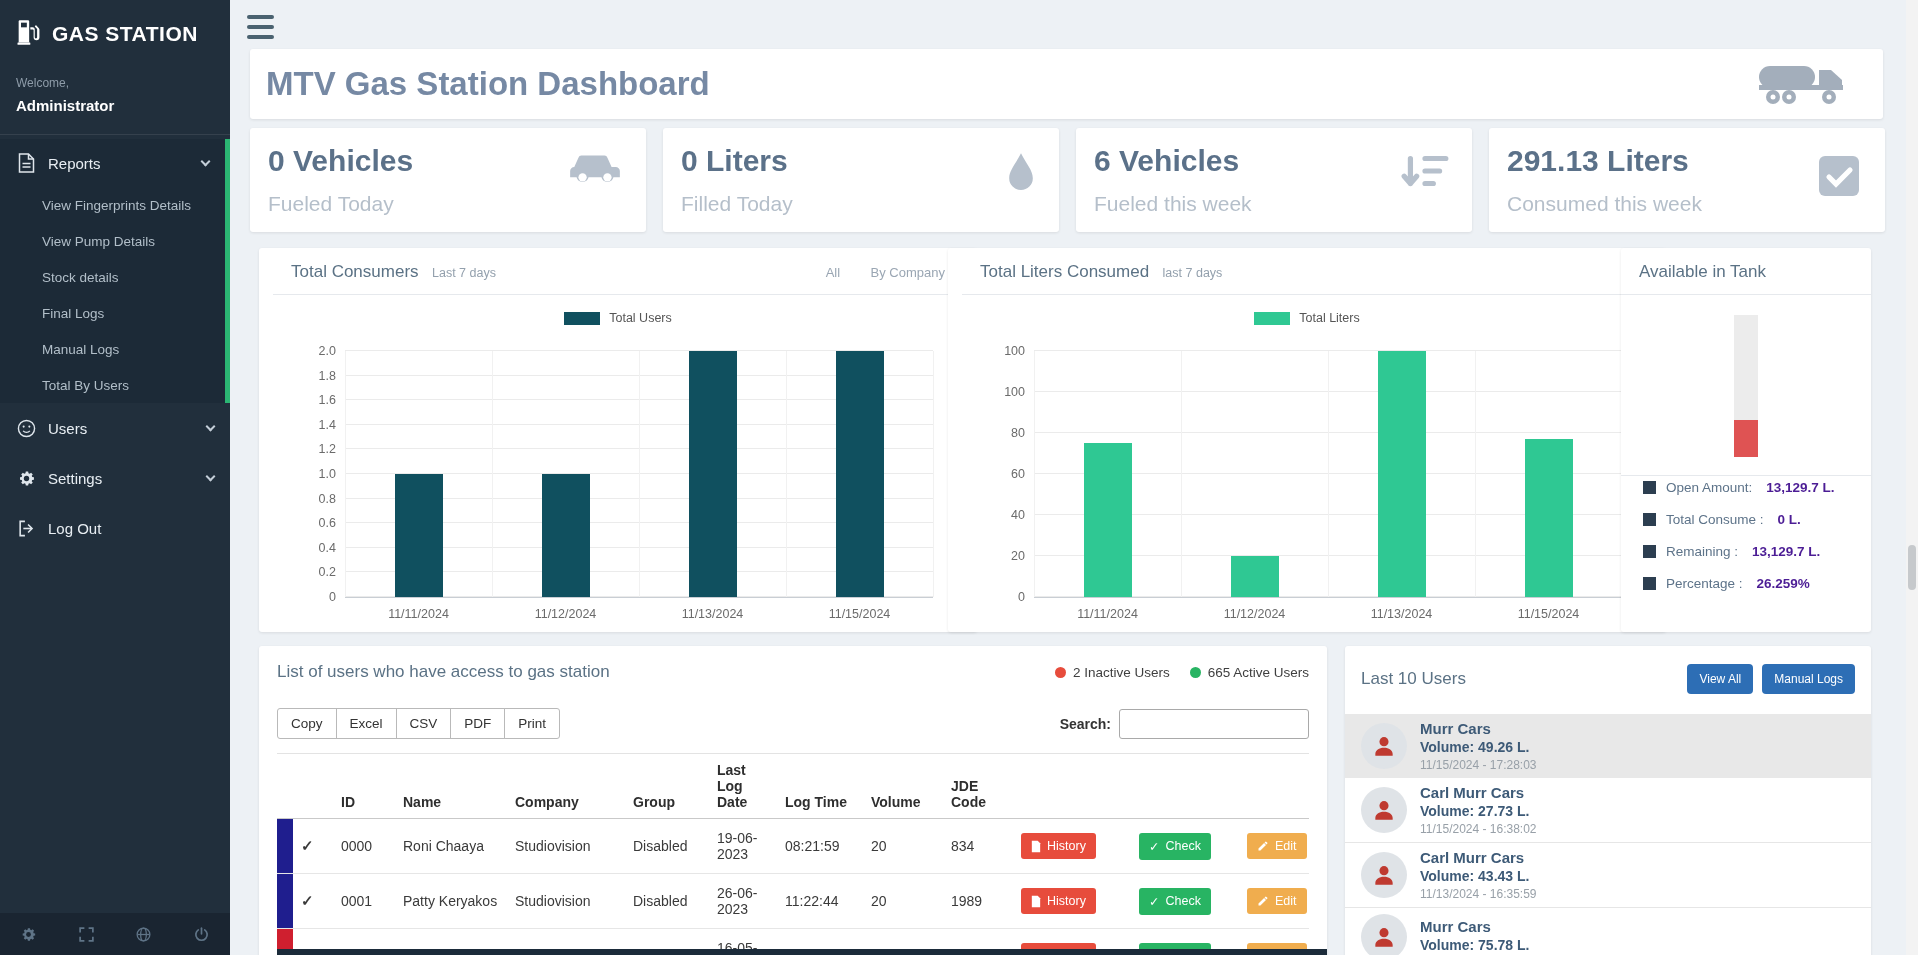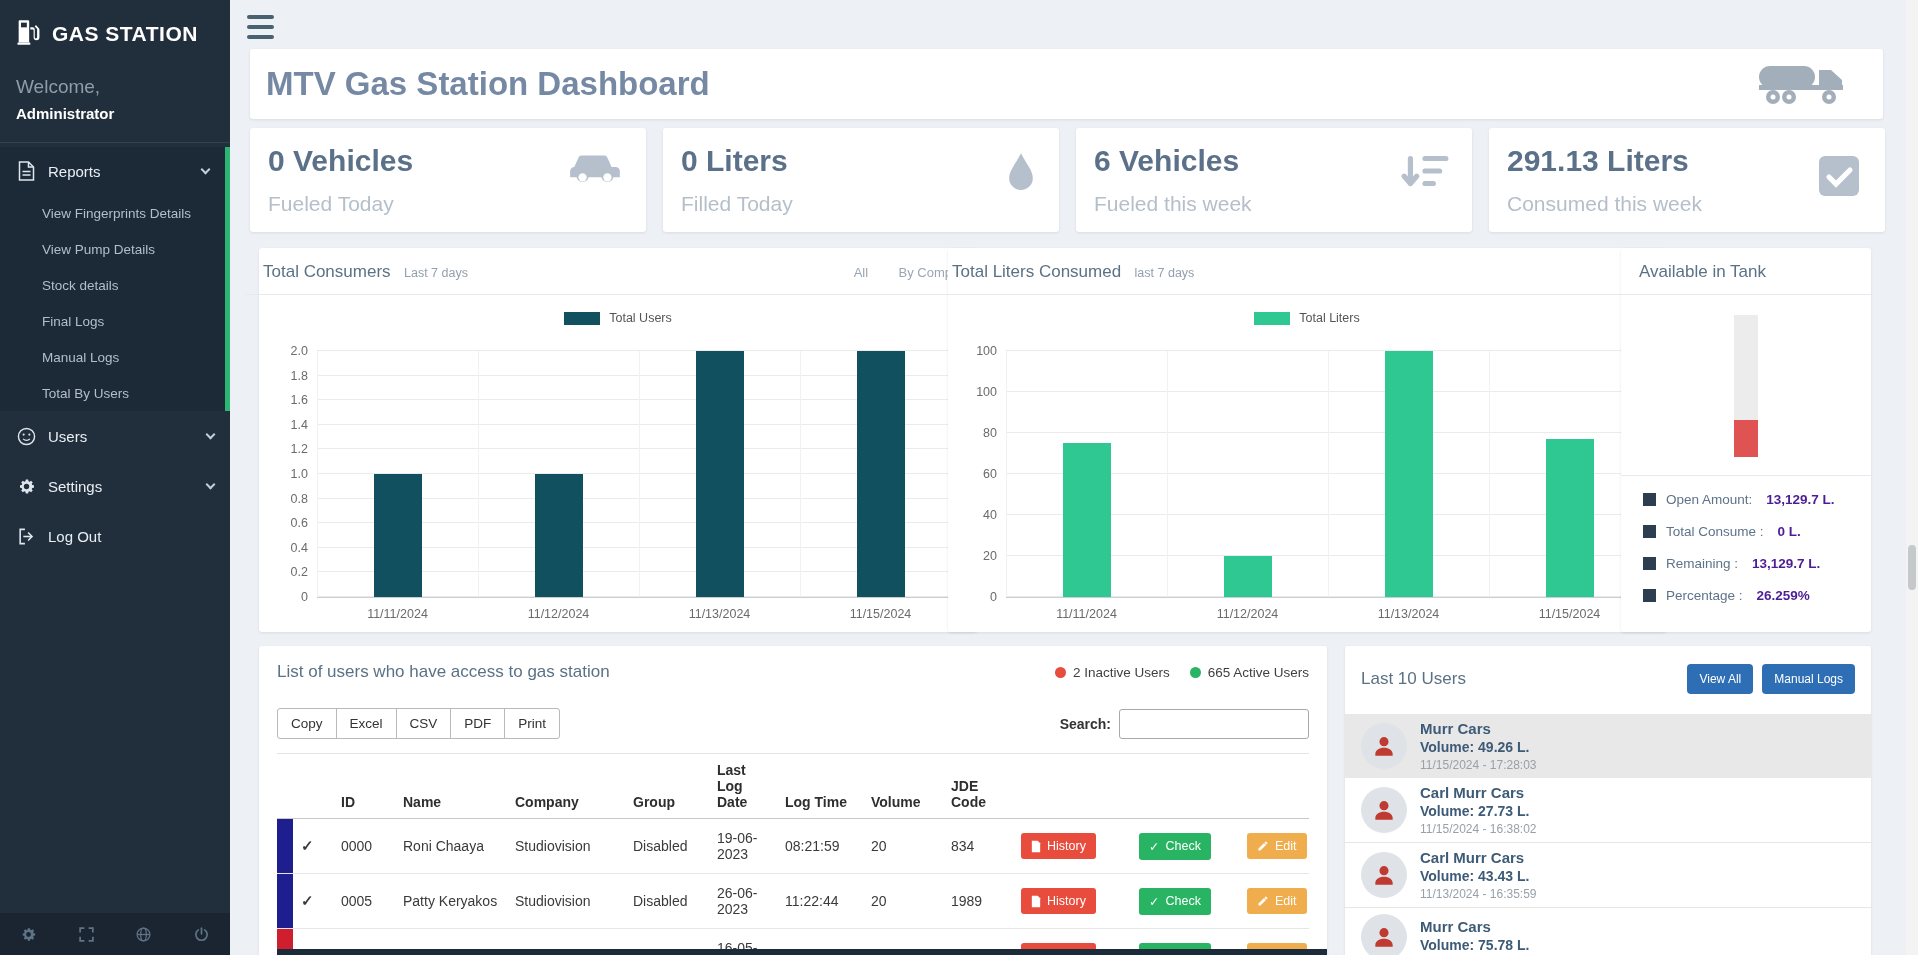--- a/index.html
+++ b/index.html
@@ -4,21 +4,21 @@
 <style>
   *{margin:0;padding:0;box-sizing:border-box}
   html,body{width:1918px;height:955px;overflow:hidden;font-family:"Liberation Sans",sans-serif;background:#edf1f5}
   #app{position:relative;width:1918px;height:955px;overflow:hidden}
 
   
   .sidebar{position:absolute;left:0;top:0;width:230px;height:955px;background:#212f3c;color:#fff;z-index:5}
   .brand{display:flex;align-items:center;gap:10px;padding:18px 14px 10px}
   .brand-text{font-size:21px;font-weight:bold;letter-spacing:.5px;color:#fff}
   .welcome{padding:16px 16px 20px;border-bottom:1px solid rgba(255,255,255,.09)}
-  .welcome-small{font-size:19px;color:#8e9ca9;margin-bottom:7px}
+  .welcome-small{font-size:12px;color:#8e9ca9;margin-bottom:7px}
   .welcome-name{font-size:15px;font-weight:bold;color:#fff}
   .menu{margin-top:4px}
   .menu-item{display:flex;align-items:center;gap:12px;height:48px;padding:0 16px;font-size:15px;color:#e8eef3;cursor:pointer}
   .menu-item .mi-icon{width:20px;display:flex;justify-content:center}
   .chev{margin-left:auto;width:7px;height:7px;border-right:2px solid #c3ced8;border-bottom:2px solid #c3ced8;transform:rotate(45deg);margin-top:-4px}
   .reports-block{background:#1c2a37;border-right:5px solid #2bb673}
   .submenu-item{height:36px;display:flex;align-items:center;padding-left:42px;font-size:13.5px;color:#b2bfc9;cursor:pointer}
   .top-item{height:50px}
   .sidebar-foot{position:absolute;bottom:0;left:0;right:0;height:42px;background:#1a2531;display:flex;align-items:center;justify-content:space-around}
   .foot-icon{display:flex;cursor:pointer}
@@ -35,41 +35,41 @@
   .page-title{font-size:33px;font-weight:bold;color:#7689a4}
 
   
   .stats{position:absolute;left:250px;top:128px;display:flex;gap:17px}
   .stat-card{position:relative;width:396px;height:104px;background:#fff;border-radius:3px;box-shadow:0 1px 3px rgba(0,0,0,.09);padding:16px 18px}
   .stat-value{font-size:30px;font-weight:bold;color:#5b7189}
   .stat-label{font-size:21px;color:#b5bfca;margin-top:14px}
   .stat-icon{position:absolute;right:22px;top:24px}
 
   
-  .chart-card{top:248px;width:718px;height:384px;padding:14px 4px}
+  .chart-card{top:248px;width:718px;height:384px;padding:14px 32px}
   .chart-head{display:flex;justify-content:space-between;align-items:baseline}
   .chart-sub{font-size:12.5px;color:#93a0ad;margin-left:9px}
   .chart-toggle span{font-size:13px;color:#9aa6b3;margin-left:26px;cursor:pointer}
   .chart-legend{display:flex;justify-content:center;align-items:center;gap:9px;margin:16px 0 0}
   .swatch{width:36px;height:13px}
   .legend-label{font-size:12.5px;color:#555}
   .plot{position:relative;margin:26px 12px 0 54px;height:247px;border-bottom:1px solid #c9ced4}
   .gridline{position:absolute;left:0;right:0;height:1px;background:#ebebeb}
   .vline{position:absolute;top:0;bottom:0;width:1px;background:#f1f1f1}
   .ytick{position:absolute;right:calc(100% + 9px);transform:translateY(50%);font-size:12.5px;color:#6b6b6b;white-space:nowrap}
   .bar{position:absolute;bottom:0;width:48px}
   .xlabels{display:flex;margin:9px 12px 0 54px}
   .xlabel{flex:1;text-align:center;font-size:12.5px;color:#6b6b6b}
 
   
   .tank-card{left:1621px;top:248px;width:250px;height:384px;padding:14px 18px}
   .tank-gauge-wrap{display:flex;justify-content:center;margin:20px 0 18px}
   .tank-bar{width:24px;height:142px;background:#ececec;position:relative}
   .tank-fill{position:absolute;bottom:0;left:0;right:0}
-  .tank-legend{margin-top:16px;padding-left:4px}
+  .tank-legend{margin-top:4px;padding-left:4px}
   .tl-row{display:flex;align-items:center;gap:10px;margin-bottom:17px;font-size:13.5px;color:#5d7389}
   .tl-swatch{width:13px;height:13px;background:#2c3e50;flex:none}
   .tl-value{font-weight:bold;color:#4c1d95;margin-left:4px}
 
   
   .table-card{left:259px;top:646px;width:1068px;height:430px;padding:16px 18px}
   .table-head-row{display:flex;justify-content:space-between;align-items:center}
   .badges{display:flex;align-items:center;gap:20px;font-size:13.5px;color:#3f3f3f}
   .badge{display:flex;align-items:center}
   .dot{width:11px;height:11px;border-radius:50%;display:inline-block;margin-right:7px}
@@ -502,21 +502,21 @@
           <td><button class="btn btn-edit">
                 <svg width="12" height="12" viewBox="0 0 24 24" fill="#fff">
                   <path d="M3 17.2V21h3.8L18 9.8 14.2 6 3 17.2zM20.7 7.1a1 1 0 0 0 0-1.4l-2.4-2.4a1 1 0 0 0-1.4 0l-1.8 1.8 3.8 3.8 1.8-1.8z"></path>
                 </svg>
                 <span>Edit</span>
               </button></td>
         </tr>
         <tr>
           <td class="bar-cell" style="background: rgb(31, 30, 142);"></td>
           <td class="chk-cell">✓</td>
-          <td>0005</td>
+          <td>0001</td>
           <td>Patty Keryakos</td>
           <td>Studiovision</td>
           <td>Disabled</td>
           <td>26-06-2023</td>
           <td>11:22:44</td>
           <td>20</td>
           <td>1989</td>
           <td><button class="btn btn-history">
                 <svg width="10" height="13" viewBox="0 0 12 14" fill="#fff">
                   <path d="M1 0h7l3 3v11H1z"></path>

